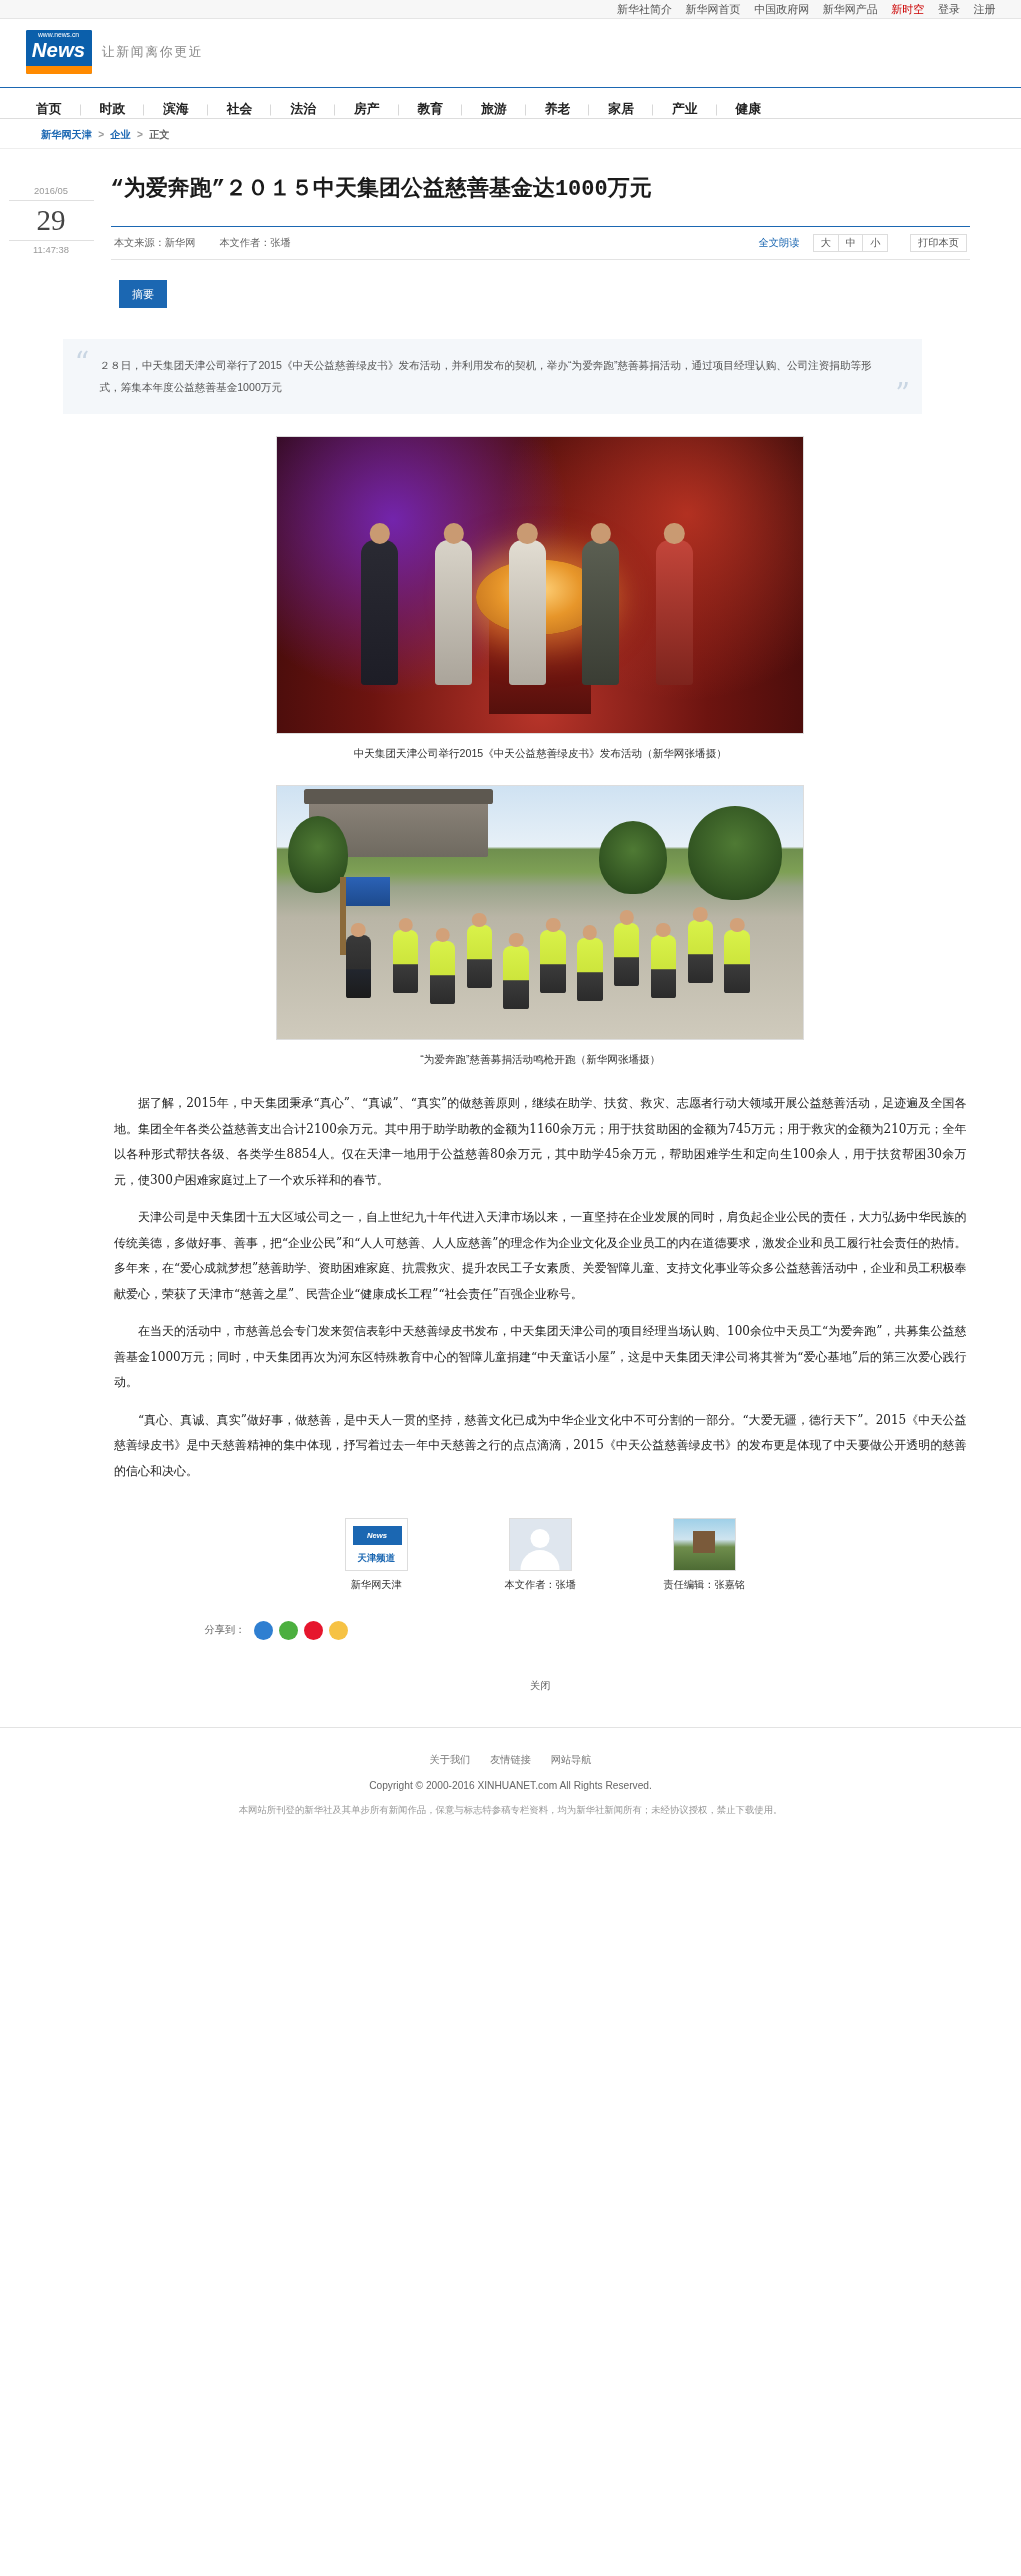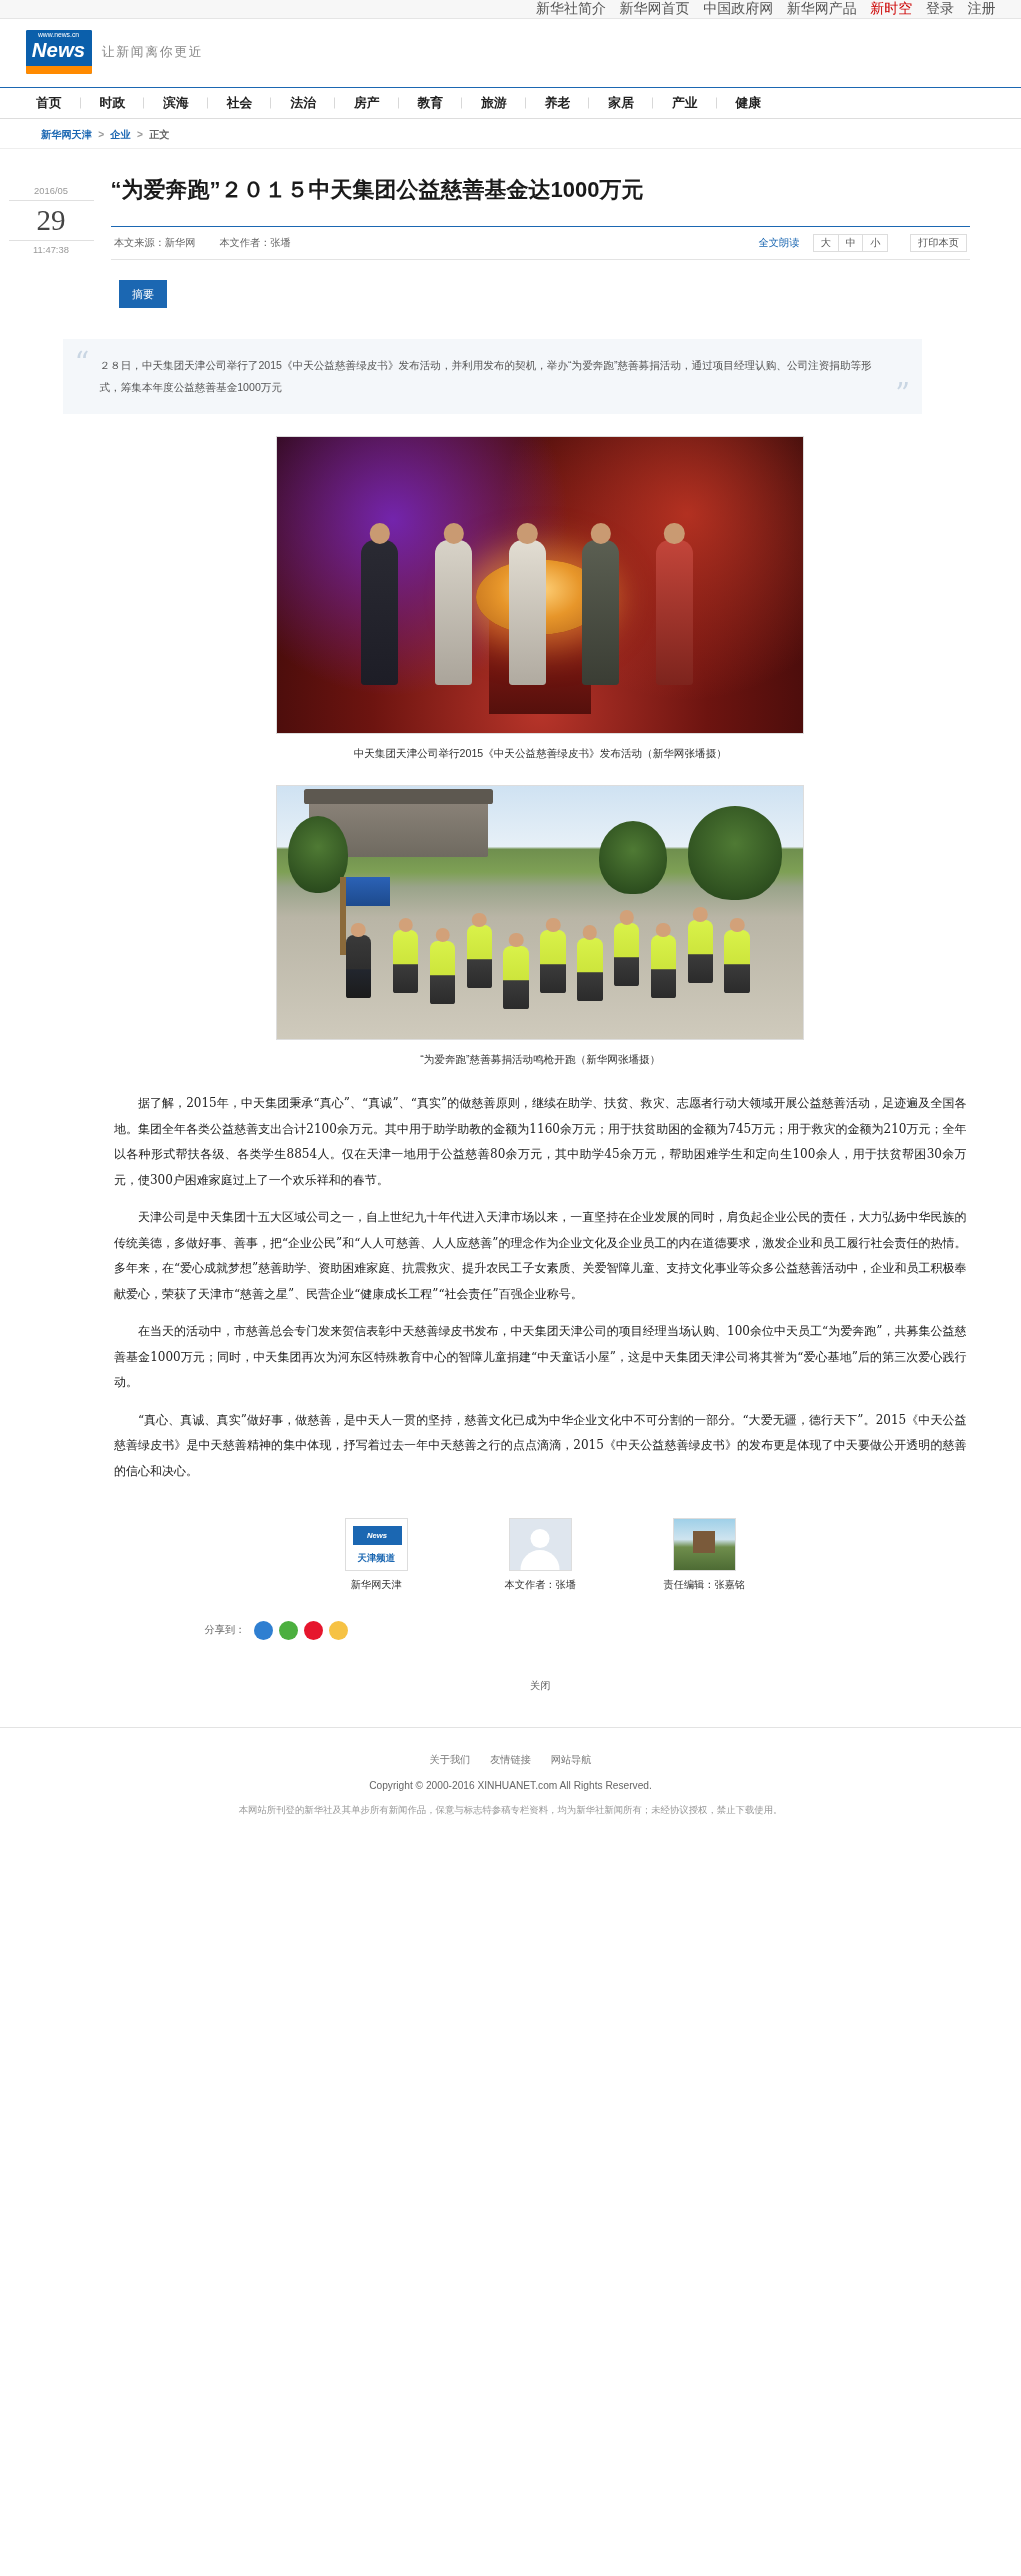--- a/index.html
+++ b/index.html
@@ -15,21 +15,21 @@
 
   
   .topbar {
     height: 19px;
     background: #f7f7f7;
     border-bottom: 0.9px solid #e5e5e5;
     display: flex;
     justify-content: flex-end;
     align-items: center;
     padding-right: 25.5px;
-    font-size: 14px;
+    font-size: 11px;
     color: #555;
   }
   .topbar a {
     color: #555;
     text-decoration: none;
     margin-left: 13.6px;
     white-space: nowrap;
   }
   .topbar a.hot { color: #c00; }
 
@@ -119,21 +119,21 @@
     border-bottom: 6.8px solid transparent;
     z-index: 2;
   }
 
   
   .nav {
     border-top: 1.7px solid #1b67b2;
     border-bottom: 0.9px solid #ddd;
     height: 32px;
     display: flex;
-    align-items: center;
+    align-items: flex-end;
     padding: 0 17px;
     background: #fff;
   }
   .nav .item {
     font-size: 12.8px;
     color: #222;
     padding: 0 19px;
     position: relative;
     white-space: nowrap;
     text-decoration: none;
@@ -187,21 +187,21 @@
   .article {
     flex: 1;
     padding: 19px 51px 0 8.5px;
   }
   h1.title {
     font-size: 22px;
     line-height: 34px;
     color: #1a1a1a;
     font-weight: bold;
     margin: 5.1px 0 19px 0;
-    font-family: Liberation Sans, sans-serif;
+    font-family: Liberation Mono, monospace;
   }
   .meta {
     border-top: 1.7px solid #1b67b2;
     border-bottom: 0.9px solid #e3e3e3;
     padding: 6.8px 3.4px;
     font-size: 10.2px;
     color: #666;
     display: flex;
     align-items: center;
   }

